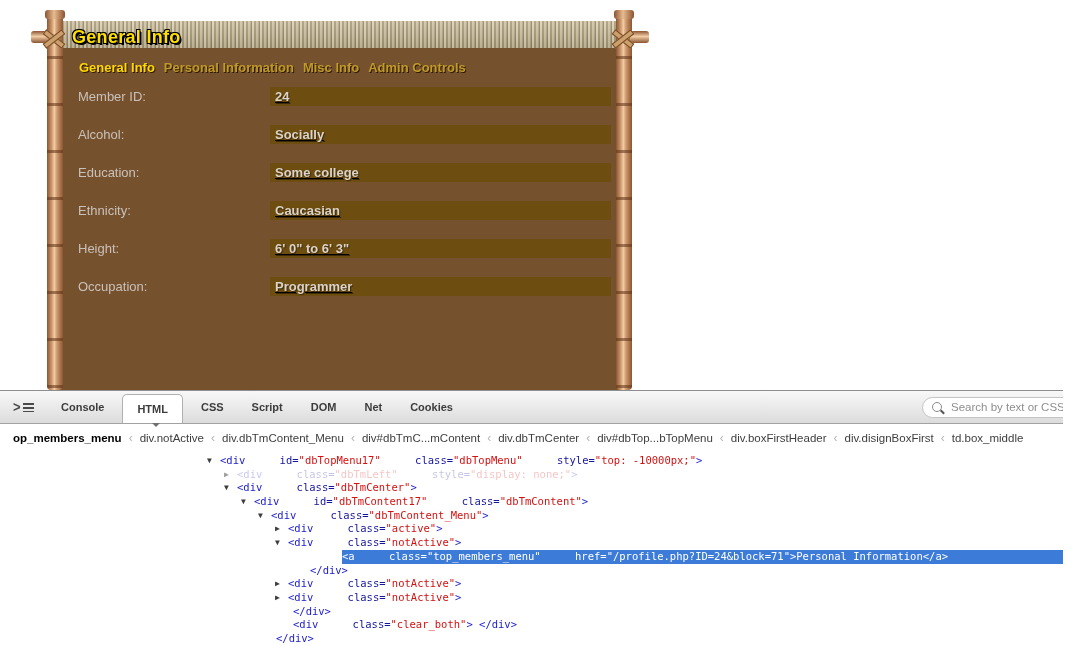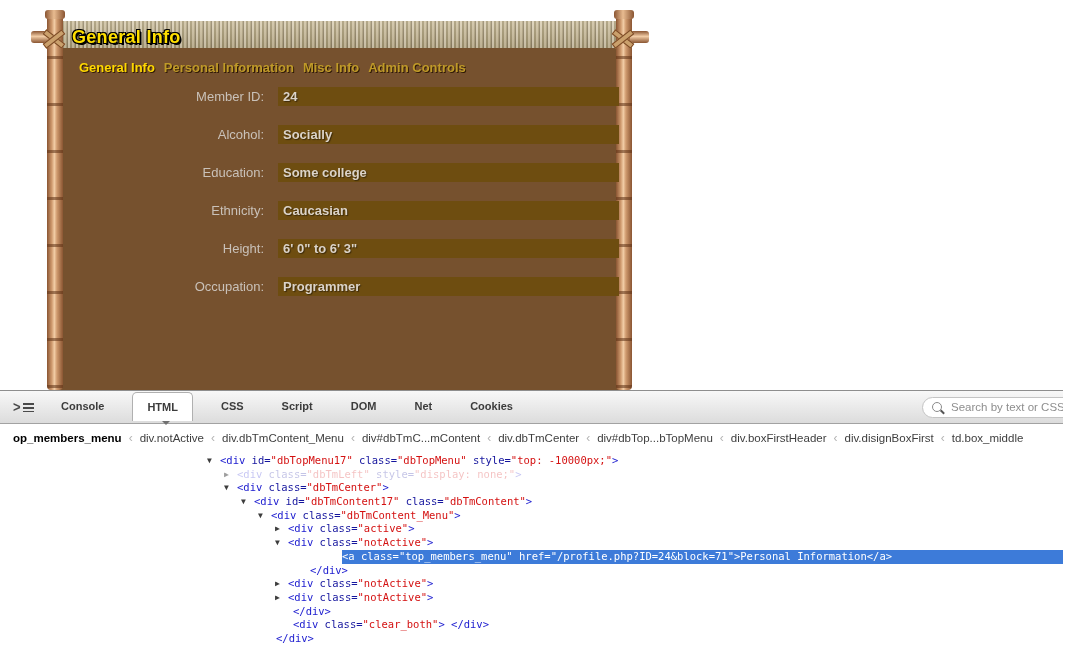--- a/index.html
+++ b/index.html
@@ -30,35 +30,35 @@
   .rope.r1{transform:rotate(38deg);} .rope.r2{transform:rotate(-38deg);}
   .rope.left{left:42px;} .rope.right{left:611px;}
   .widget-title{position:absolute;left:72px;top:27px;font-size:18px;font-weight:bold;color:#ffdf00;
     letter-spacing:.3px;
     text-shadow:-1px -1px 0 #000,1px -1px 0 #000,-1px 1px 0 #000,1px 1px 0 #000,2px 2px 0 #000;}
   .ptabs{position:absolute;left:79px;top:60px;display:flex;gap:9px;font-size:13px;font-weight:bold;white-space:nowrap;}
   .ptab{color:#bf9a28;text-shadow:1px 1px 0 rgba(40,20,0,.9);cursor:pointer;}
   .ptab.active{color:#ffd800;}
   .fields{position:absolute;left:78px;top:87px;width:530px;}
   .frow{display:flex;height:19px;margin-bottom:19px;align-items:center;}
-  .flabel{flex:0 0 186px;text-align:right;font-size:13px;color:#c9c1b9;padding-right:14px;}
-  .fbar{flex:0 0 341px;height:19px;background:#6e4d10;display:flex;align-items:center;}
+  .flabel{flex:0 0 186px;font-size:13px;color:#c9c1b9;padding-right:6px;}
+  .fbar{flex:0 0 341px;height:19px;background:#6e4d10;display:flex;align-items:center;text-decoration:underline;}
   .fvalue{font-size:13px;font-weight:bold;color:#dbd3c9;padding-left:5px;
     text-shadow:1px 1px 1px rgba(0,0,0,.45);white-space:pre;}
 
   
   .firebug{position:absolute;left:0;top:390px;width:1079px;height:255px;background:#fff;}
   .fb-toolbar{position:relative;height:34px;box-sizing:border-box;display:flex;align-items:center;
     background:linear-gradient(#f8f8f8,#dcdcdc);
     border-top:1px solid #8e8e8e;border-bottom:1px solid #a2a2a2;z-index:2;}
   .fb-icon{margin-left:13px;width:26px;display:flex;align-items:center;color:#4a4a4a;}
   .fb-icon .chev{font-weight:bold;font-size:13px;transform:scaleY(1.1);}
   .fb-icon .bars{width:11px;height:9px;margin-left:2px;
     background:repeating-linear-gradient(180deg,#4a4a4a 0 2px,rgba(0,0,0,0) 2px 4px);}
-  .fb-tabs{display:flex;align-items:flex-start;height:100%;margin-left:8px;gap:10px;}
+  .fb-tabs{display:flex;align-items:center;height:100%;margin-left:8px;}
   .fbtab{padding:0 14px;font-size:11px;font-weight:bold;color:#3c3c3c;line-height:31px;cursor:pointer;}
   .fbtab.active{background:#fff;border:1px solid #b0b0b0;border-bottom:none;
     border-radius:5px 5px 0 0;height:28px;line-height:28px;margin:0 4px;position:relative;bottom:-1px;
     display:flex;align-items:center;flex-direction:column;}
   .caret{width:0;height:0;border-left:4px solid rgba(0,0,0,0);border-right:4px solid rgba(0,0,0,0);
     border-top:4px solid #707070;margin-left:6px;}
   .fb-search{margin-left:auto;margin-right:-18px;position:relative;width:175px;height:21px;
     background:#fff;border:1px solid #c4c4c4;border-radius:11px;display:flex;align-items:center;
     padding-left:26px;box-sizing:border-box;overflow:hidden;}
   .fb-search input{border:none;outline:none;font-size:11.5px;color:#555;width:140px;
@@ -72,21 +72,21 @@
   .crumb{cursor:pointer;}
   .crumb.first{font-weight:bold;color:#000;}
   .crumb-sep{color:#b4b4b4;margin:0 7px;font-size:12px;}
   .crumb-scroll{position:absolute;right:0;top:37px;width:13px;height:23px;background:#070707;
     border-radius:12px 0 0 12px;cursor:pointer;}
   .fb-tree{position:absolute;left:0;right:0;top:62px;bottom:0;background:#fff;
     font-family:"DejaVu Sans Mono","Liberation Mono",monospace;font-size:10.5px;
     padding-left:195px;padding-top:2px;box-sizing:border-box;overflow:hidden;}
   .tline{height:13.7px;line-height:13.7px;white-space:pre;display:flex;align-items:center;}
   .twisty{display:inline-block;width:13px;flex:0 0 13px;font-size:8px;color:#3d3d3d;cursor:pointer;}
-  .tk-t{color:#2020d0;} .tk-a{color:#15159e;} .tk-v{color:#d41111;} .tk-x{color:#000;}
+  .tk-t{color:#2020d0;} .tk-a{color:#15159e;margin-left:28px;} .tk-v{color:#d41111;} .tk-x{color:#000;}
   .tline.muted span{opacity:.5;}
   .tline .hl{display:block;flex:1;}
   .tline.selected .hl{background:#3d7bd9;}
   .tline.selected .hl span{color:#fff;opacity:1;}
 </style>
 </head>
 <body>
 
 <div class="stage">
 

